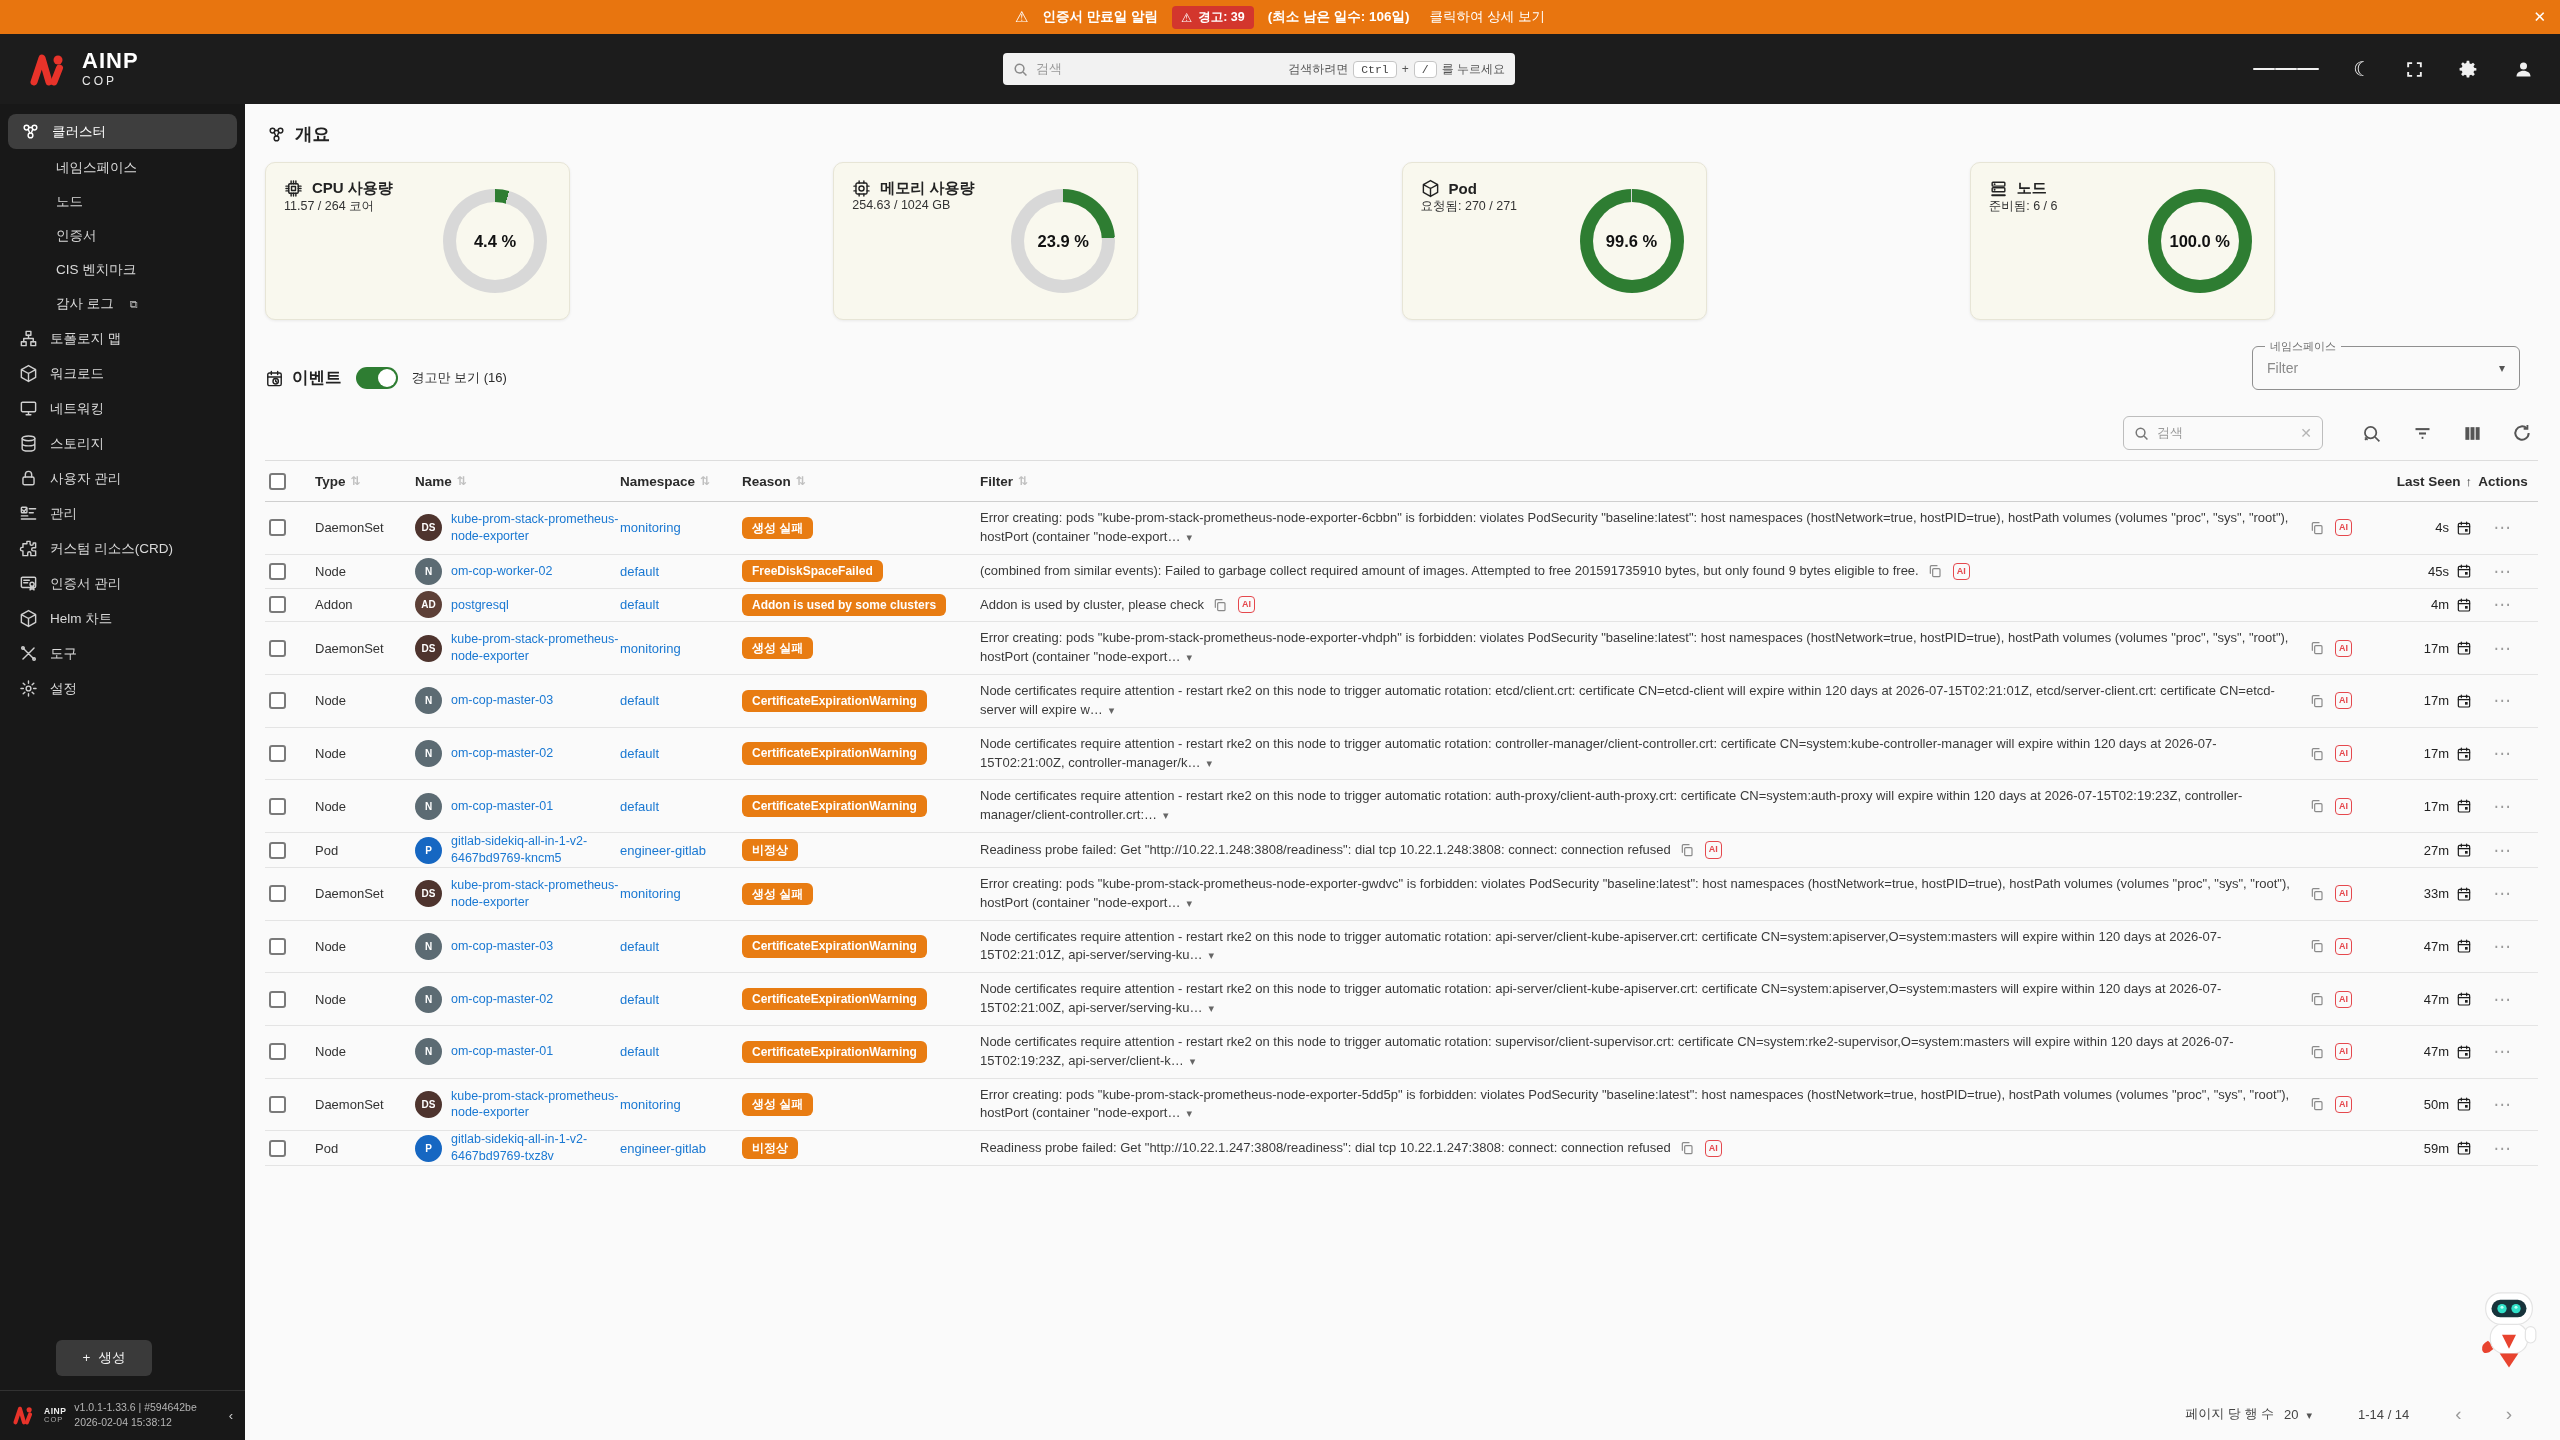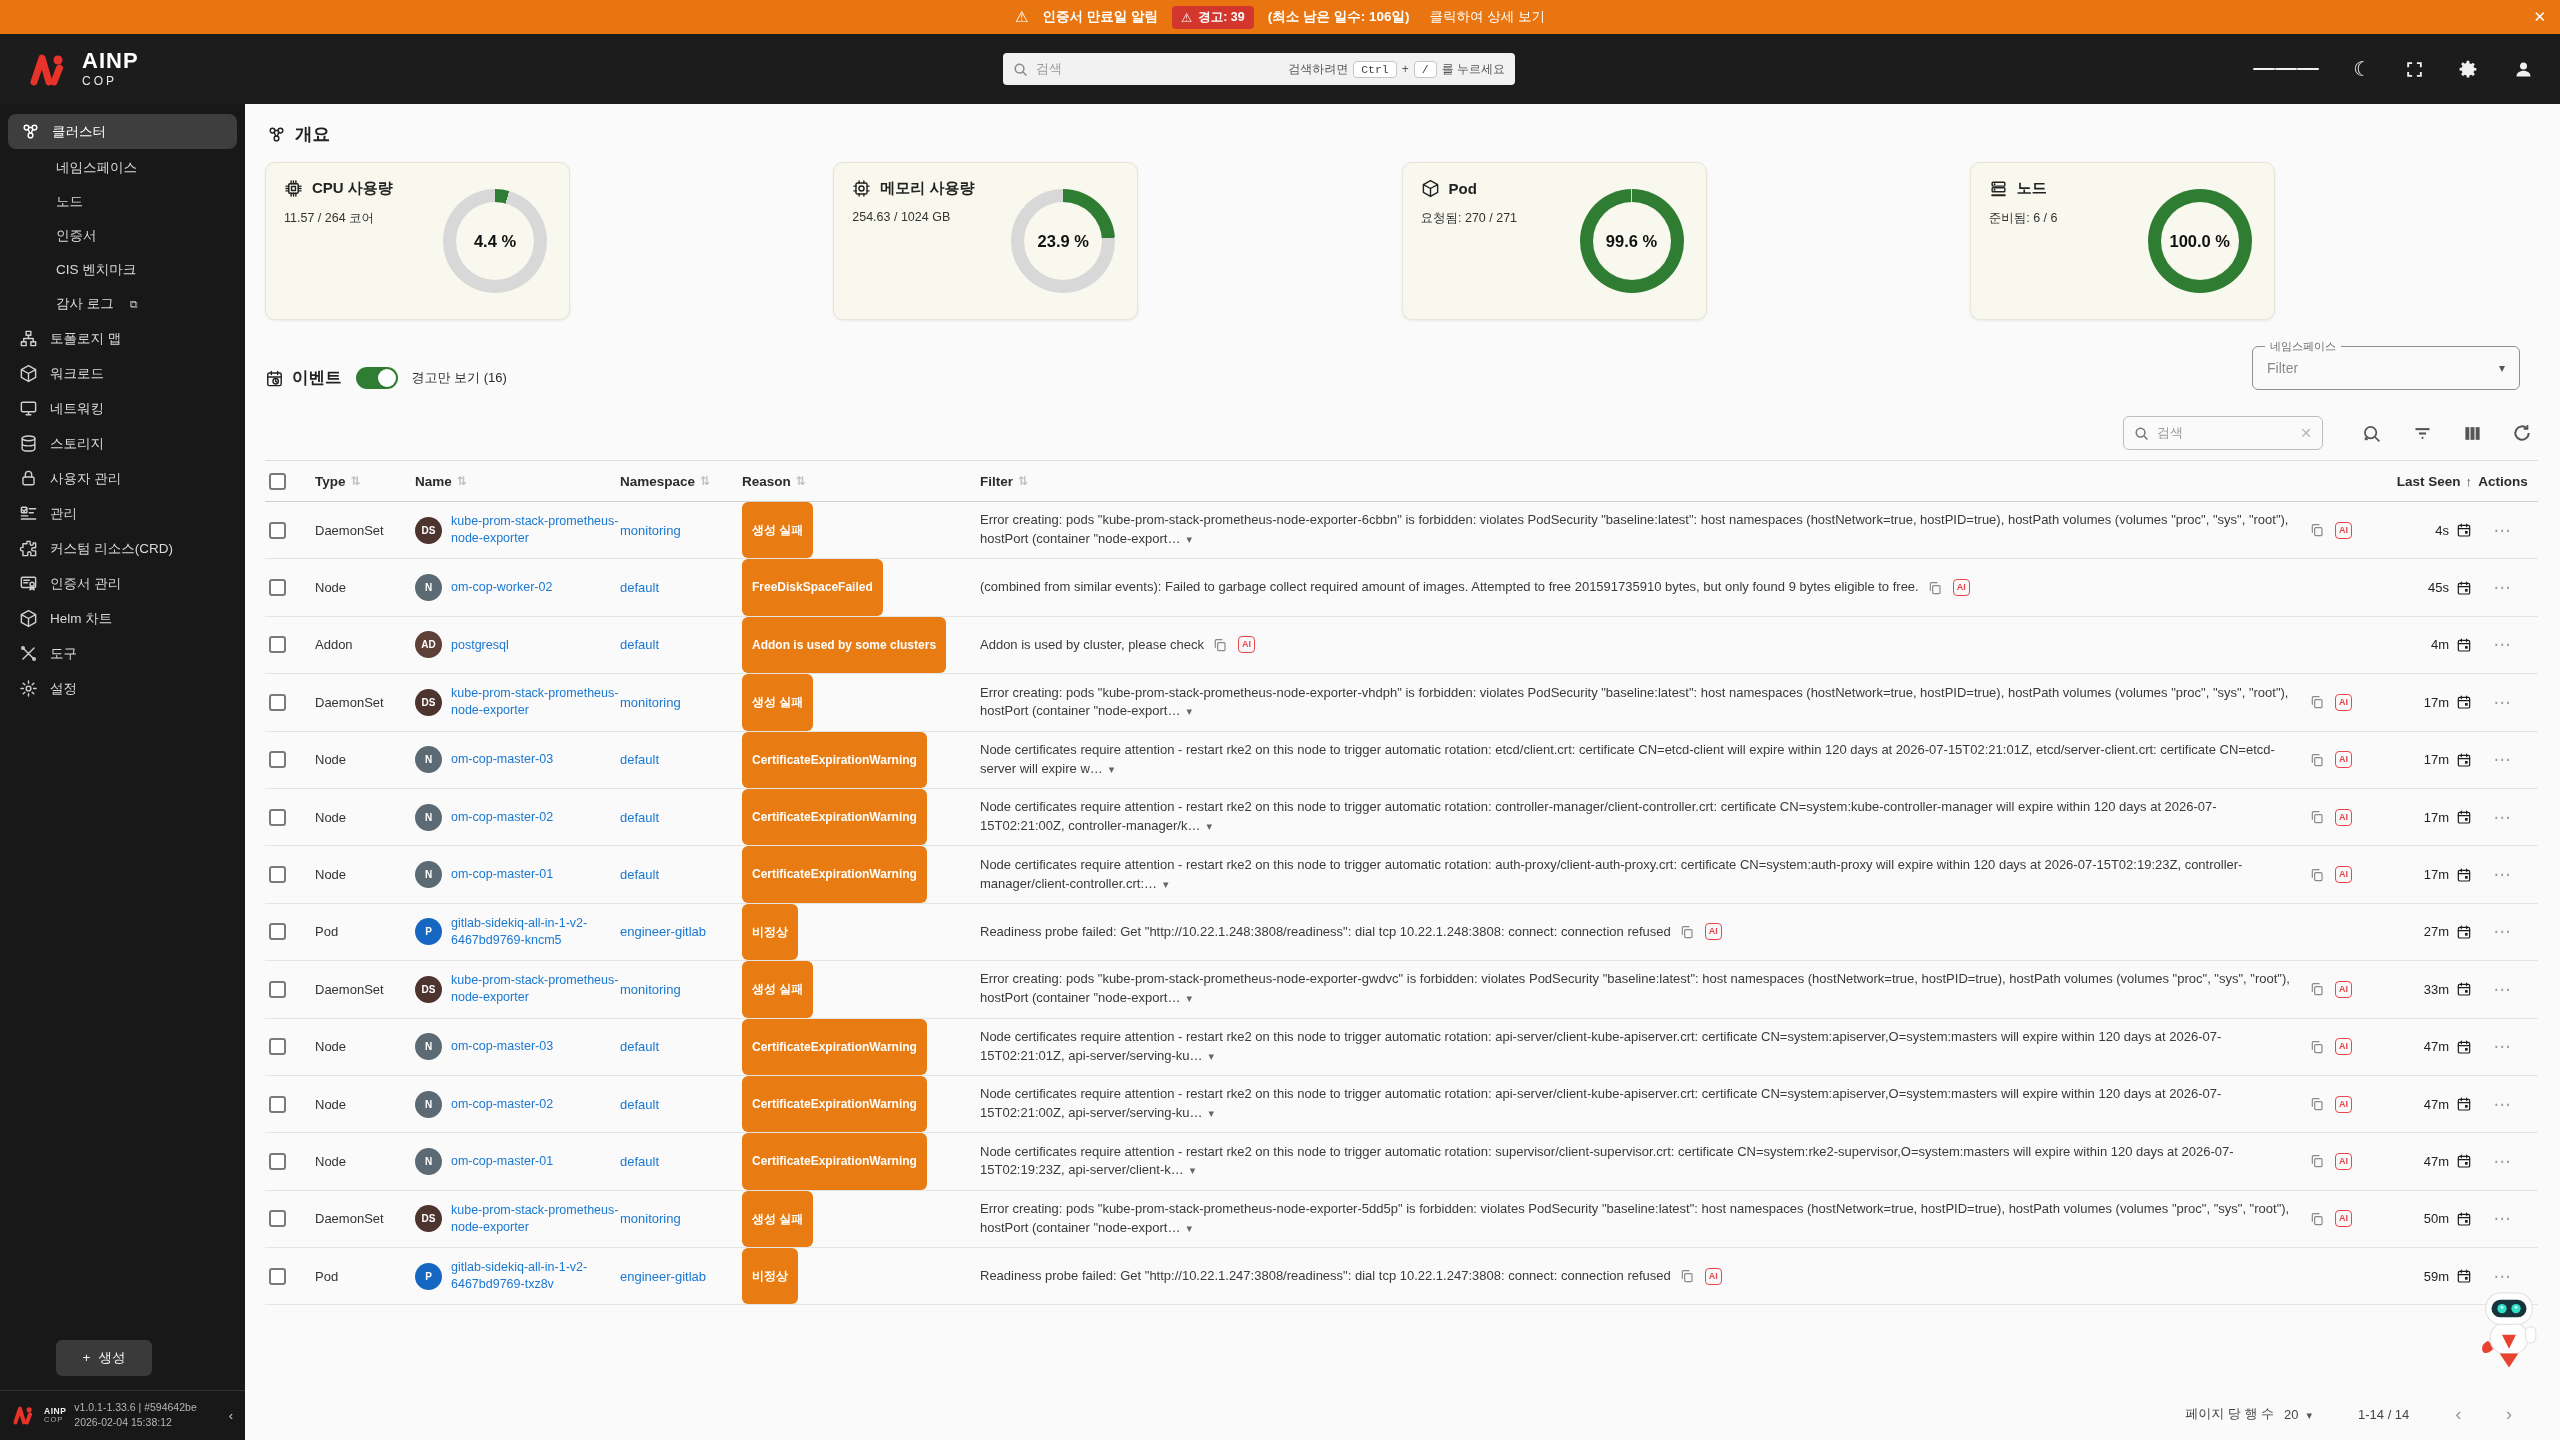--- a/index.html
+++ b/index.html
@@ -47,21 +47,21 @@
   .sf-logotext .a{font-size:8.5px;font-weight:bold;color:#eee;letter-spacing:.5px}
   .sf-logotext .b{font-size:7.5px;color:#aaa;letter-spacing:1px}
   .sf-ver{flex:1;color:#b5b5b5;font-size:10.5px;line-height:1.5}
   .sf-collapse{color:#cfcfcf;font-size:13px;cursor:pointer}
   
   .main{flex:1;padding:14px 22px 0 20px;position:relative;overflow:hidden;display:flex;flex-direction:column}
   .page-title{display:flex;align-items:center;gap:9px;font-size:17.5px;font-weight:bold;color:#222;margin:4px 0 10px 2px}
   .cards{display:grid;grid-template-columns:repeat(4,1fr);margin-top:6px}
   .card{width:305px;height:158px;background:var(--cardbg);border:1px solid #e7e5d6;border-radius:10px;box-shadow:0 1px 3px rgba(0,0,0,.07);padding:16px 18px;position:relative}
   .card-title{display:flex;align-items:center;gap:9px;font-size:15px;font-weight:bold;color:#222}
-  .card-sub{font-size:12.5px;color:#333;margin-top:12px}
+  .card-sub{font-size:12.5px;color:#333;}
   .donut{position:absolute;right:22px;top:26px;width:104px;height:104px;border-radius:50%}
   .donut::after{content:"";position:absolute;inset:13px;background:var(--cardbg);border-radius:50%}
   .donut .pct{position:absolute;inset:0;display:flex;align-items:center;justify-content:center;font-size:16.5px;font-weight:bold;color:#111;z-index:2}
   
   .events-bar{display:flex;align-items:flex-start;margin-top:26px;position:relative;height:52px}
   .ev-left{display:flex;align-items:center;gap:14px;margin-top:21px}
   .ev-title{display:flex;align-items:center;gap:8px;font-size:16.5px;font-weight:bold;color:#222}
   .toggle{width:42px;height:22px;background:var(--green);border-radius:11px;position:relative;cursor:pointer}
   .toggle::after{content:"";position:absolute;right:2px;top:2px;width:18px;height:18px;border-radius:50%;background:#fff}
   .ev-toglbl{font-size:13px;color:#2c2c2c}
@@ -82,21 +82,21 @@
   .sort{color:#c0c0c0;font-size:12px}
   .sort-active{color:#333;font-size:13px}
   .th-last{justify-content:flex-end}
   .th-actions{justify-content:center}
   .cb{width:17px;height:17px;border:2px solid #7a7a7a;border-radius:3px;background:#fff;cursor:pointer}
   .cell-type{font-size:13px;color:#333}
   .cell-name{display:flex;align-items:center;gap:9px;font-size:12.5px}
   .avatar{width:27px;height:27px;border-radius:50%;flex-shrink:0;display:flex;align-items:center;justify-content:center;color:#fff;font-size:10px;font-weight:bold}
   .nlink{color:var(--link);cursor:pointer;word-break:break-word;line-height:1.35}
   .cell-ns{font-size:13px;color:var(--link);cursor:pointer}
-  .badge{display:inline-block;background:#e87c12;color:#fff;font-size:12px;font-weight:bold;padding:21px 10px;border-radius:6px;line-height:1.2}
+  .badge{display:inline-block;background:#e87c12;color:#fff;font-size:12px;font-weight:bold;padding:4px 10px;border-radius:6px;line-height:1.2}
   .cell-msg{display:flex;align-items:center;gap:8px;font-size:13px;color:#3a3a3a;line-height:1.45;padding:7px 0}
   .msg-text{max-width:1270px}
   .msg-text.grow{flex:1;max-width:none}
   .caret{color:#666;font-size:11px;margin-left:6px}
   .micons{display:flex;align-items:center;gap:10px;flex-shrink:0}
   .copy-ic{color:#8a8a8a;cursor:pointer}
   .ai-badge{border:1.5px solid #e5484d;color:#e5484d;font-size:9px;font-weight:bold;border-radius:4px;padding:1px 3px;cursor:pointer}
   .cell-last{display:flex;justify-content:flex-end;align-items:center;gap:7px;font-size:13px;color:#222}
   .cal{color:#1d1d1d}
   .cell-act{text-align:center;color:#9a9a9a;font-size:17px;letter-spacing:2px;cursor:pointer}

